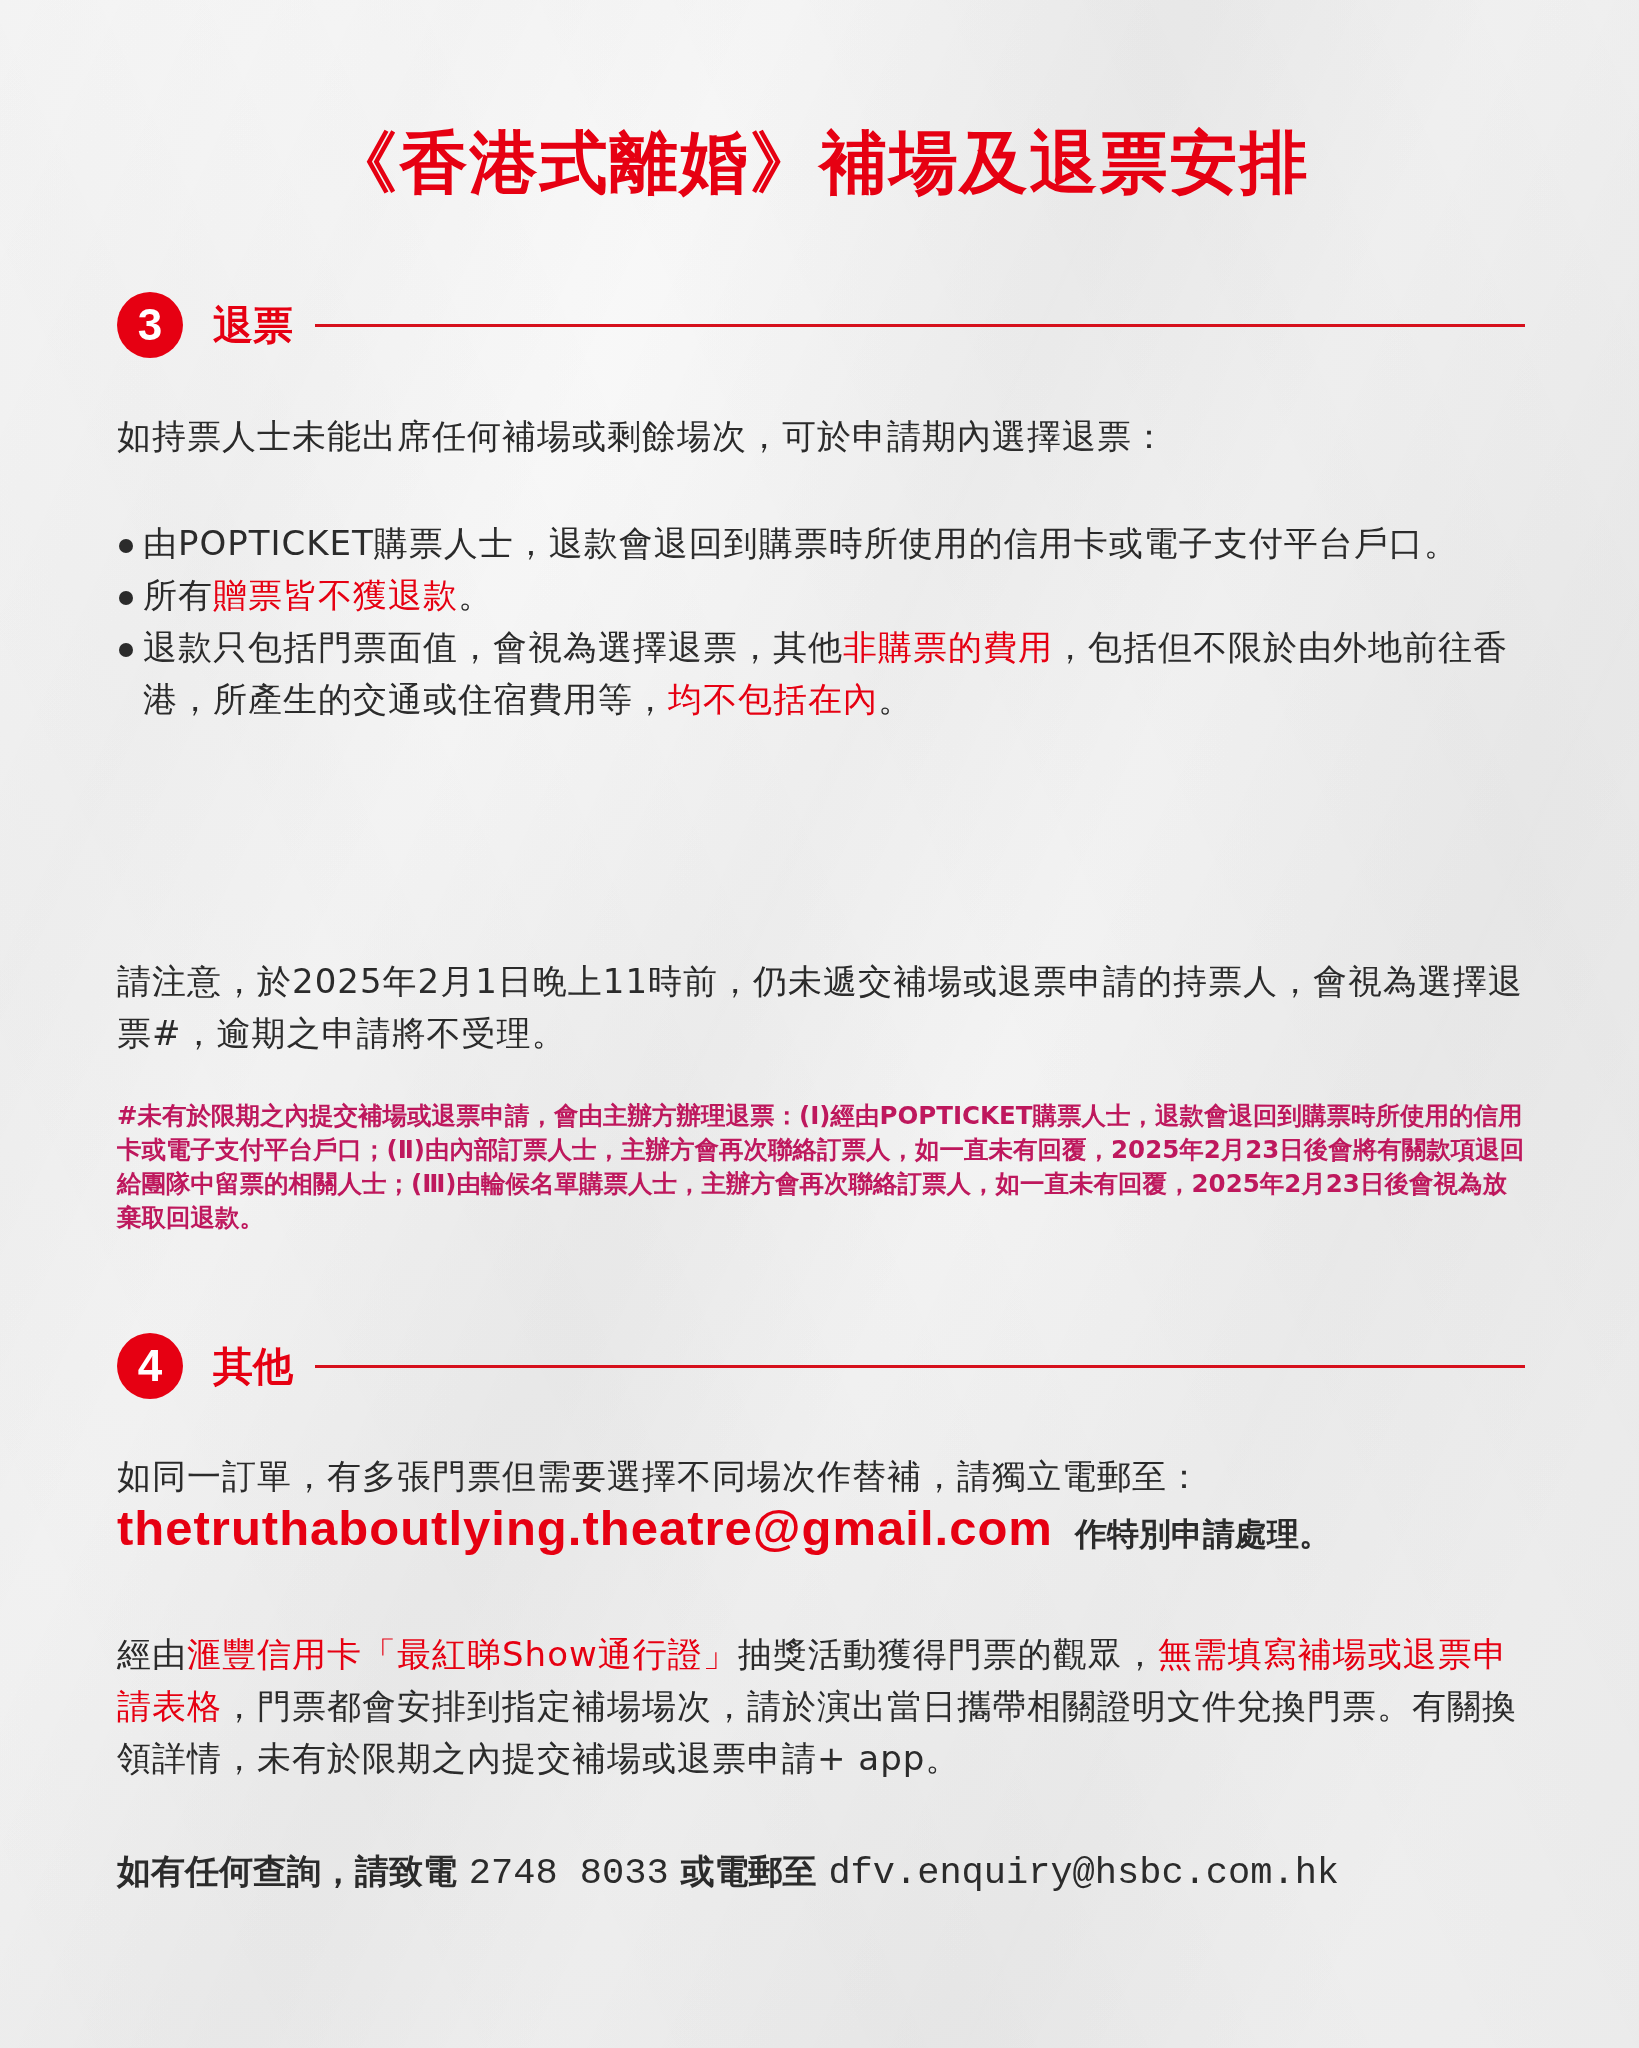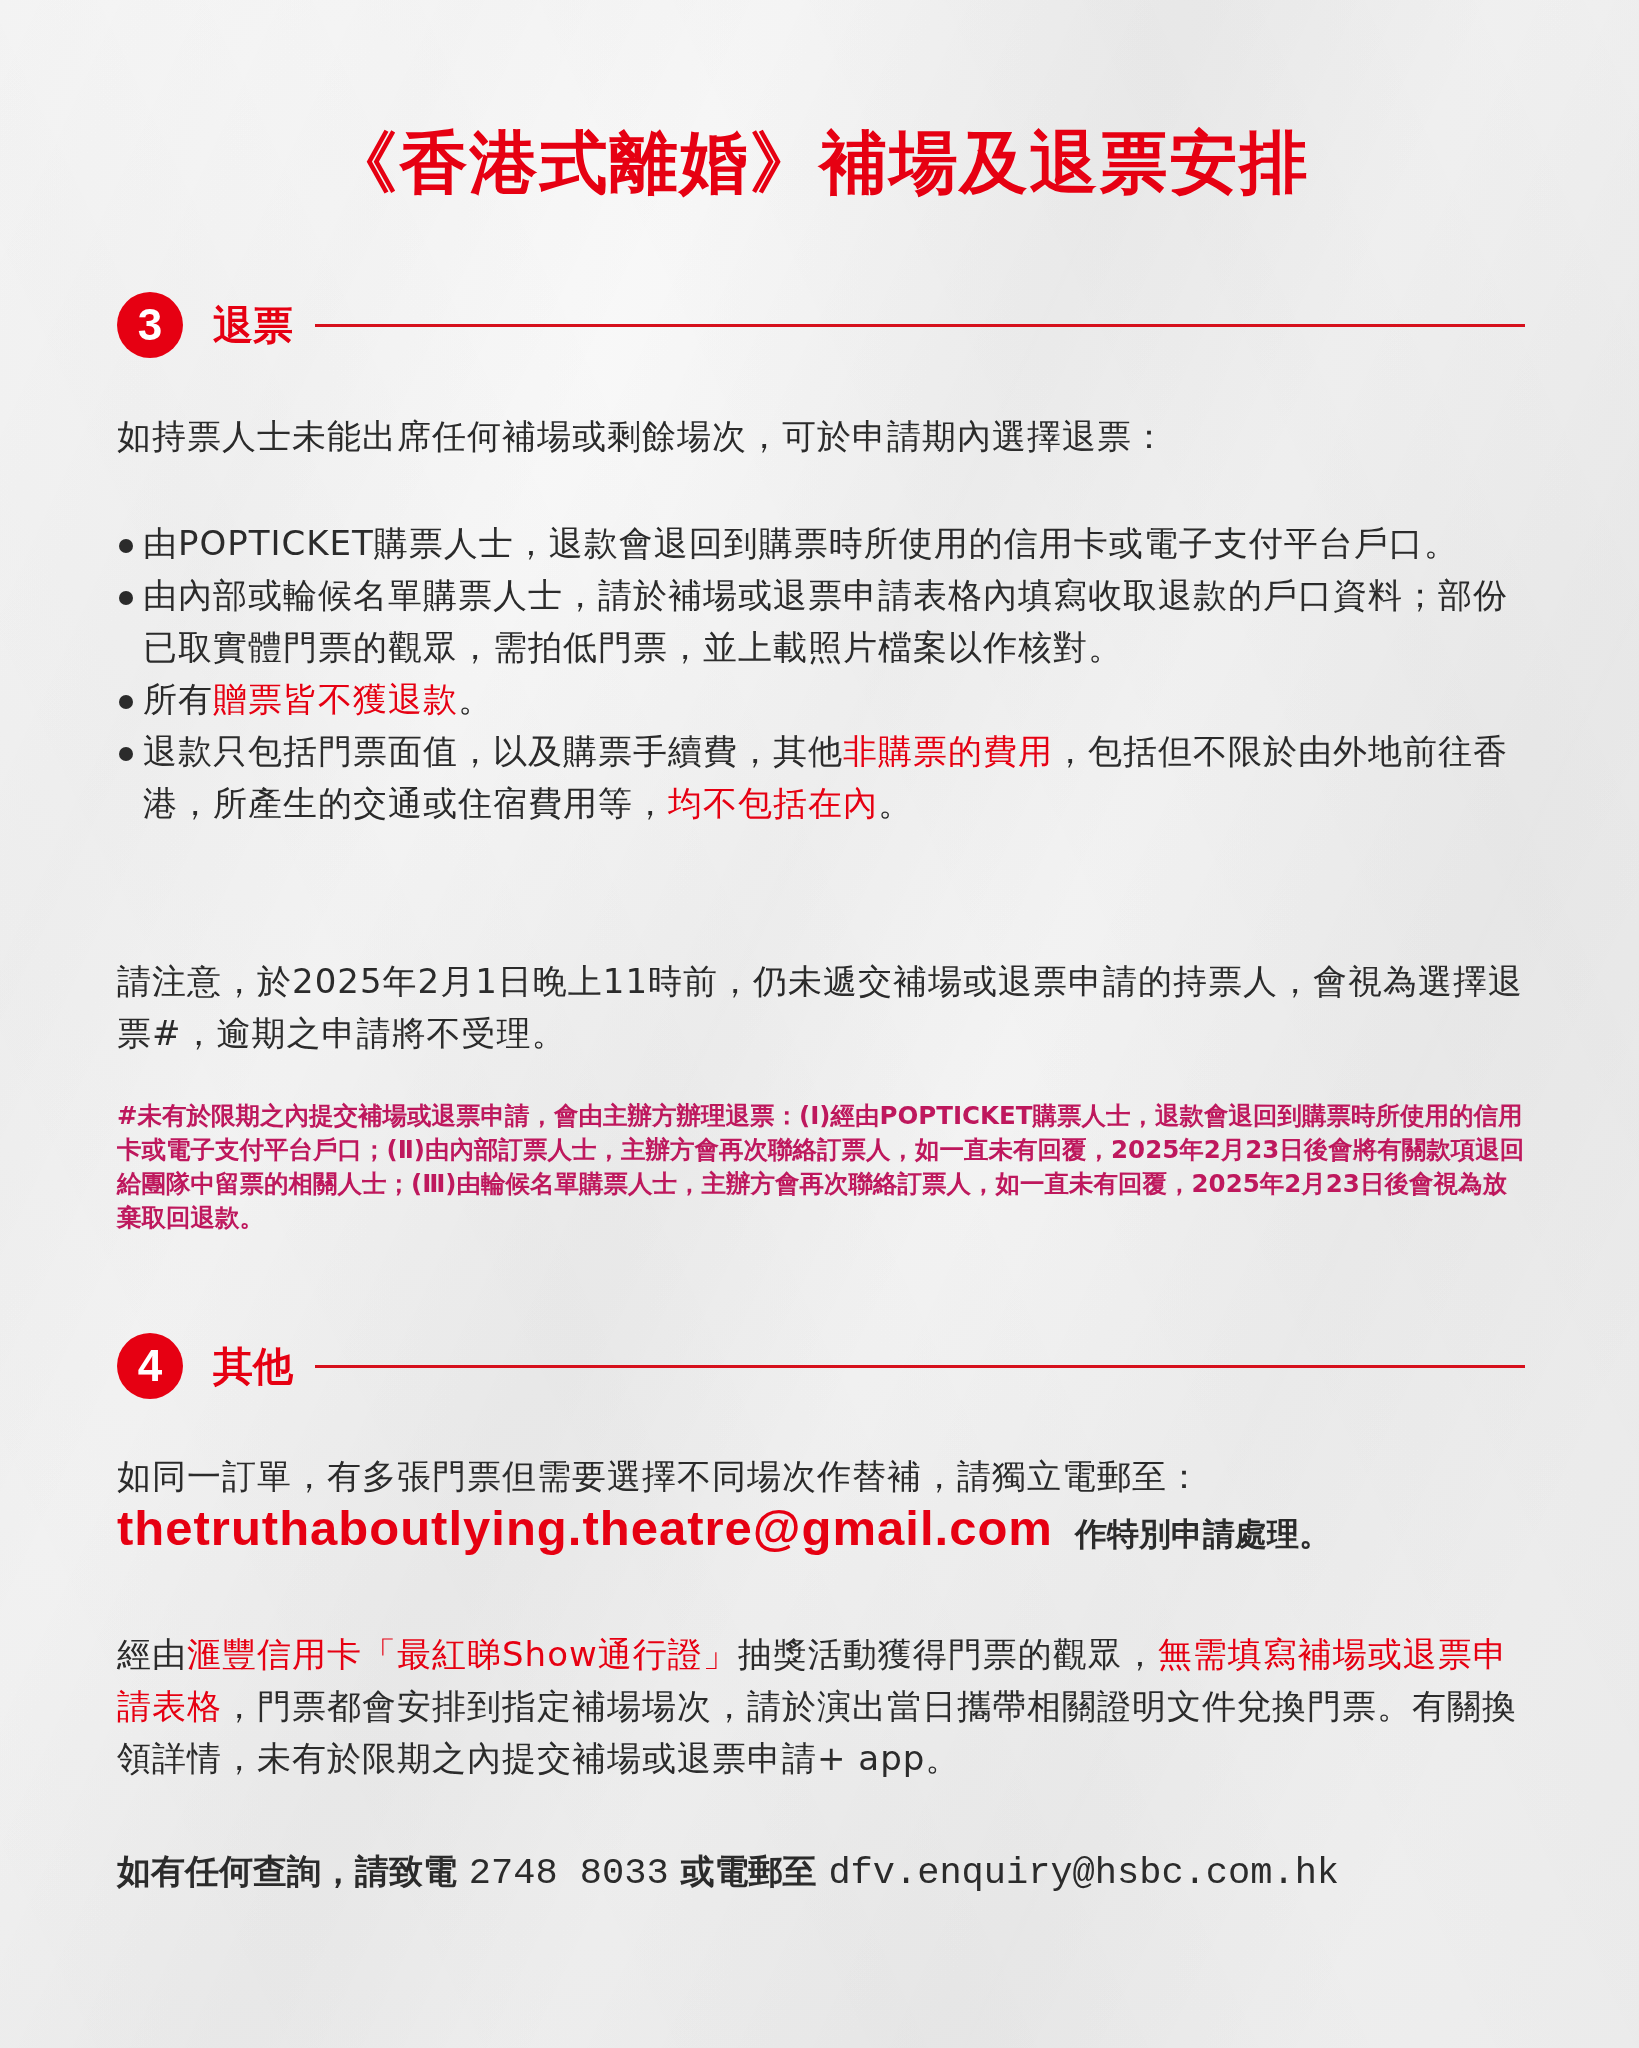--- a/index.html
+++ b/index.html
@@ -152,27 +152,24 @@
     <div class="section-rule"></div>
   </div>
 
   <div class="block" style="top:410px;">如持票人士未能出席任何補場或剩餘場次，可於申請期內選擇退票：</div>
 
   <ul class="block bullets" style="top:517px;">
     <li>
       <span>由POPTICKET購票人士，退款會退回到購票時所使用的信用卡或電子支付平台戶口。</span>
     </li>
     <li>
-      <span>由內部或輪候名單購票人士，請於補場或退票申請表格內填寫收取退款的戶口資料；部份已取實體門票的觀眾，需拍低門票，並上載照片檔案以作核對。</span>
-    </li>
-    <li>
       <span>所有</span><span class="red">贈票皆不獲退款</span><span>。</span>
     </li>
     <li>
-      <span>退款只包括門票面值，以及購票手續費，其他</span><span class="red">非購票的費用</span><span>，包括但不限於由外地前往香港，所產生的交通或住宿費用等，</span><span class="red">均不包括在內</span><span>。</span>
+      <span>退款只包括門票面值，會視為選擇退票，其他</span><span class="red">非購票的費用</span><span>，包括但不限於由外地前往香港，所產生的交通或住宿費用等，</span><span class="red">均不包括在內</span><span>。</span>
     </li>
   </ul>
 
   <div class="block" style="top:955px;">請注意，於2025年2月1日晚上11時前，仍未遞交補場或退票申請的持票人，會視為選擇退票#，逾期之申請將不受理。</div>
 
   <div class="footnote" style="top:1099px;">#未有於限期之內提交補場或退票申請，會由主辦方辦理退票：(Ⅰ)經由POPTICKET購票人士，退款會退回到購票時所使用的信用卡或電子支付平台戶口；(Ⅱ)由內部訂票人士，主辦方會再次聯絡訂票人，如一直未有回覆，2025年2月23日後會將有關款項退回給團隊中留票的相關人士；(Ⅲ)由輪候名單購票人士，主辦方會再次聯絡訂票人，如一直未有回覆，2025年2月23日後會視為放棄取回退款。</div>
 
   <div class="section-header" style="top:1332px;">
     <div class="badge">4</div>
     <div class="section-label">其他</div>

